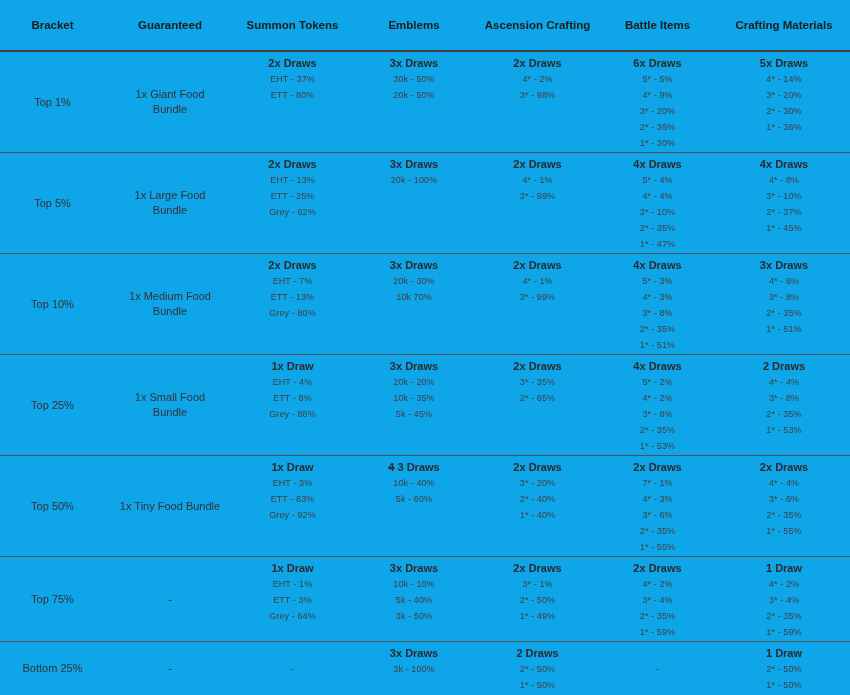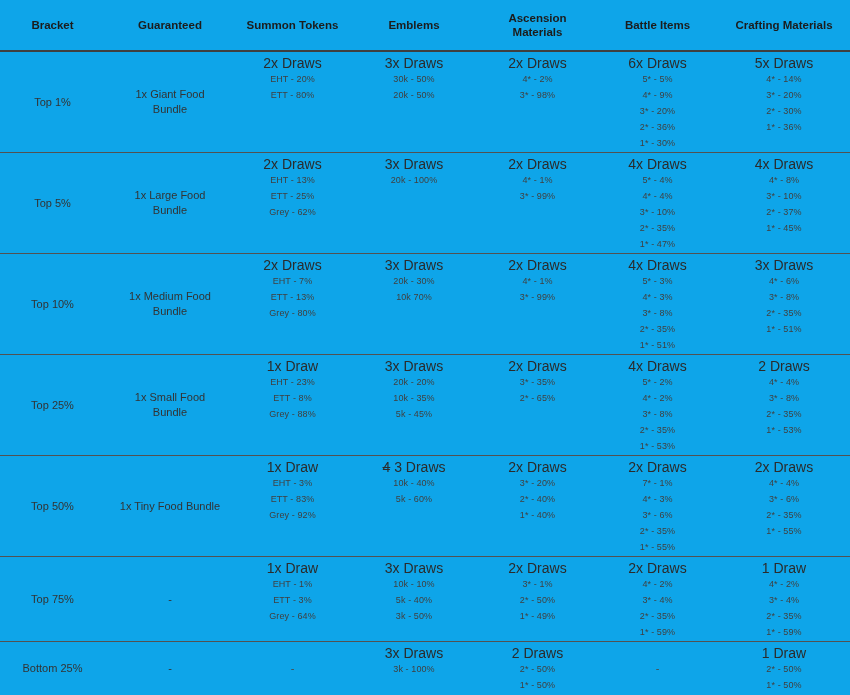--- a/index.html
+++ b/index.html
@@ -61,23 +61,24 @@
     padding-top: 4px;
     padding-bottom: 1px;
   }
   td.dash-cell {
     vertical-align: middle;
     font-size: 11px;
     color: #4a4a4a;
     padding-top: 0;
   }
   .draw-title {
-    font-size: 14px;
+    font-size: 11px;
     line-height: 15px;
     color: #2b2b2b;
+    font-weight: bold;
   }
   .draw-title s {
     color: #2b2b2b;
   }
   .draw-line {
     font-size: 9px;
     line-height: 16px;
     color: #404040;
     letter-spacing: 0.1px;
   }
@@ -95,34 +96,34 @@
       <col style="width:119px">
       <col style="width:121px">
       <col style="width:132px">
     </colgroup>
     <thead>
       <tr>
         <th>Bracket</th>
         <th>Guaranteed</th>
         <th>Summon Tokens</th>
         <th>Emblems</th>
-        <th>Ascension Materials</th>
+        <th>Ascension Crafting</th>
         <th>Battle Items</th>
         <th>Crafting Materials</th>
       </tr>
     </thead>
     <tbody id="rows-body">
         <tr>
           <td class="bracket-cell">Top 1%</td>
           <td class="guaranteed-cell">
             <div class="g-inner">1x Giant Food Bundle</div>
           </td>
           <td class="draw-cell">
             <div class="draw-title">2x Draws</div>
-            <div class="draw-line">EHT - 20%</div>
+            <div class="draw-line">EHT - 37%</div>
             <div class="draw-line">ETT - 80%</div>
           </td>
           <td class="draw-cell">
             <div class="draw-title">3x Draws</div>
             <div class="draw-line">30k - 50%</div>
             <div class="draw-line">20k - 50%</div>
           </td>
           <td class="draw-cell">
             <div class="draw-title">2x Draws</div>
             <div class="draw-line">4* - 2%</div>
@@ -217,21 +218,21 @@
             <div class="draw-line">1* - 51%</div>
           </td>
         </tr>
         <tr>
           <td class="bracket-cell">Top 25%</td>
           <td class="guaranteed-cell">
             <div class="g-inner">1x Small Food Bundle</div>
           </td>
           <td class="draw-cell">
             <div class="draw-title">1x Draw</div>
-            <div class="draw-line">EHT - 23%</div>
+            <div class="draw-line">EHT - 4%</div>
             <div class="draw-line">ETT - 8%</div>
             <div class="draw-line">Grey - 88%</div>
           </td>
           <td class="draw-cell">
             <div class="draw-title">3x Draws</div>
             <div class="draw-line">20k - 20%</div>
             <div class="draw-line">10k - 35%</div>
             <div class="draw-line">5k - 45%</div>
           </td>
           <td class="draw-cell">

